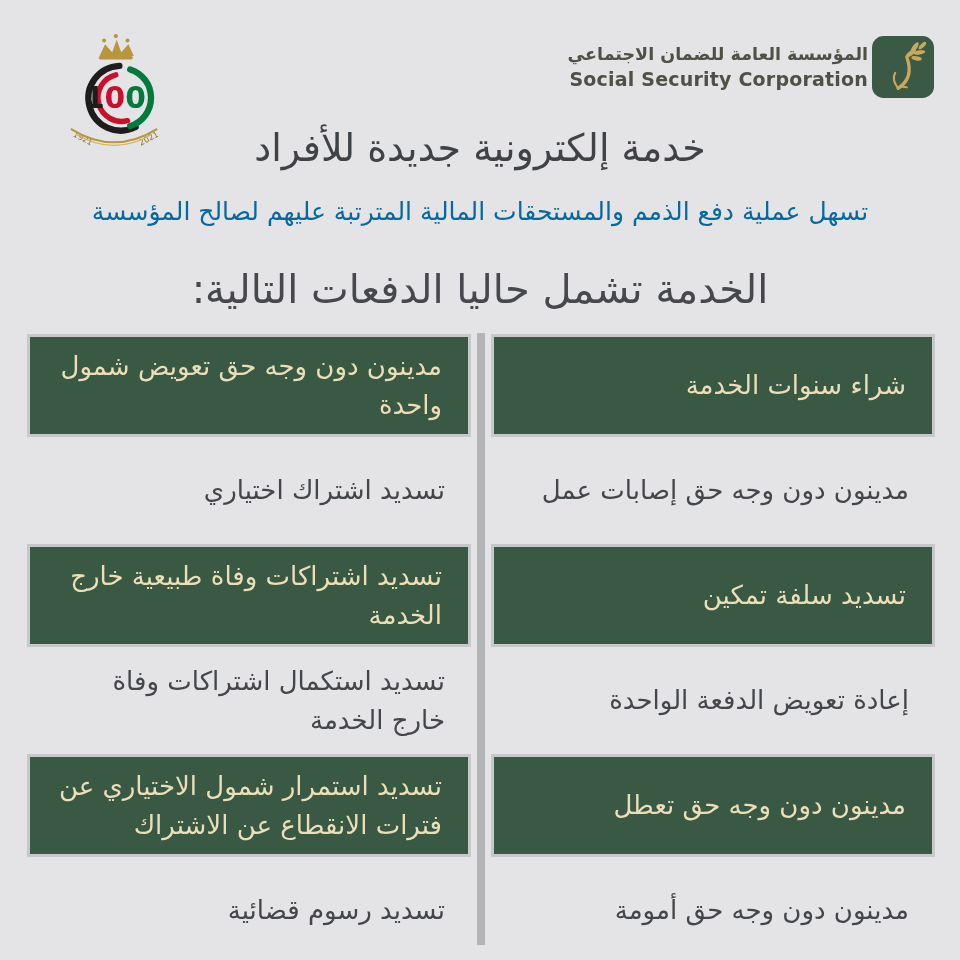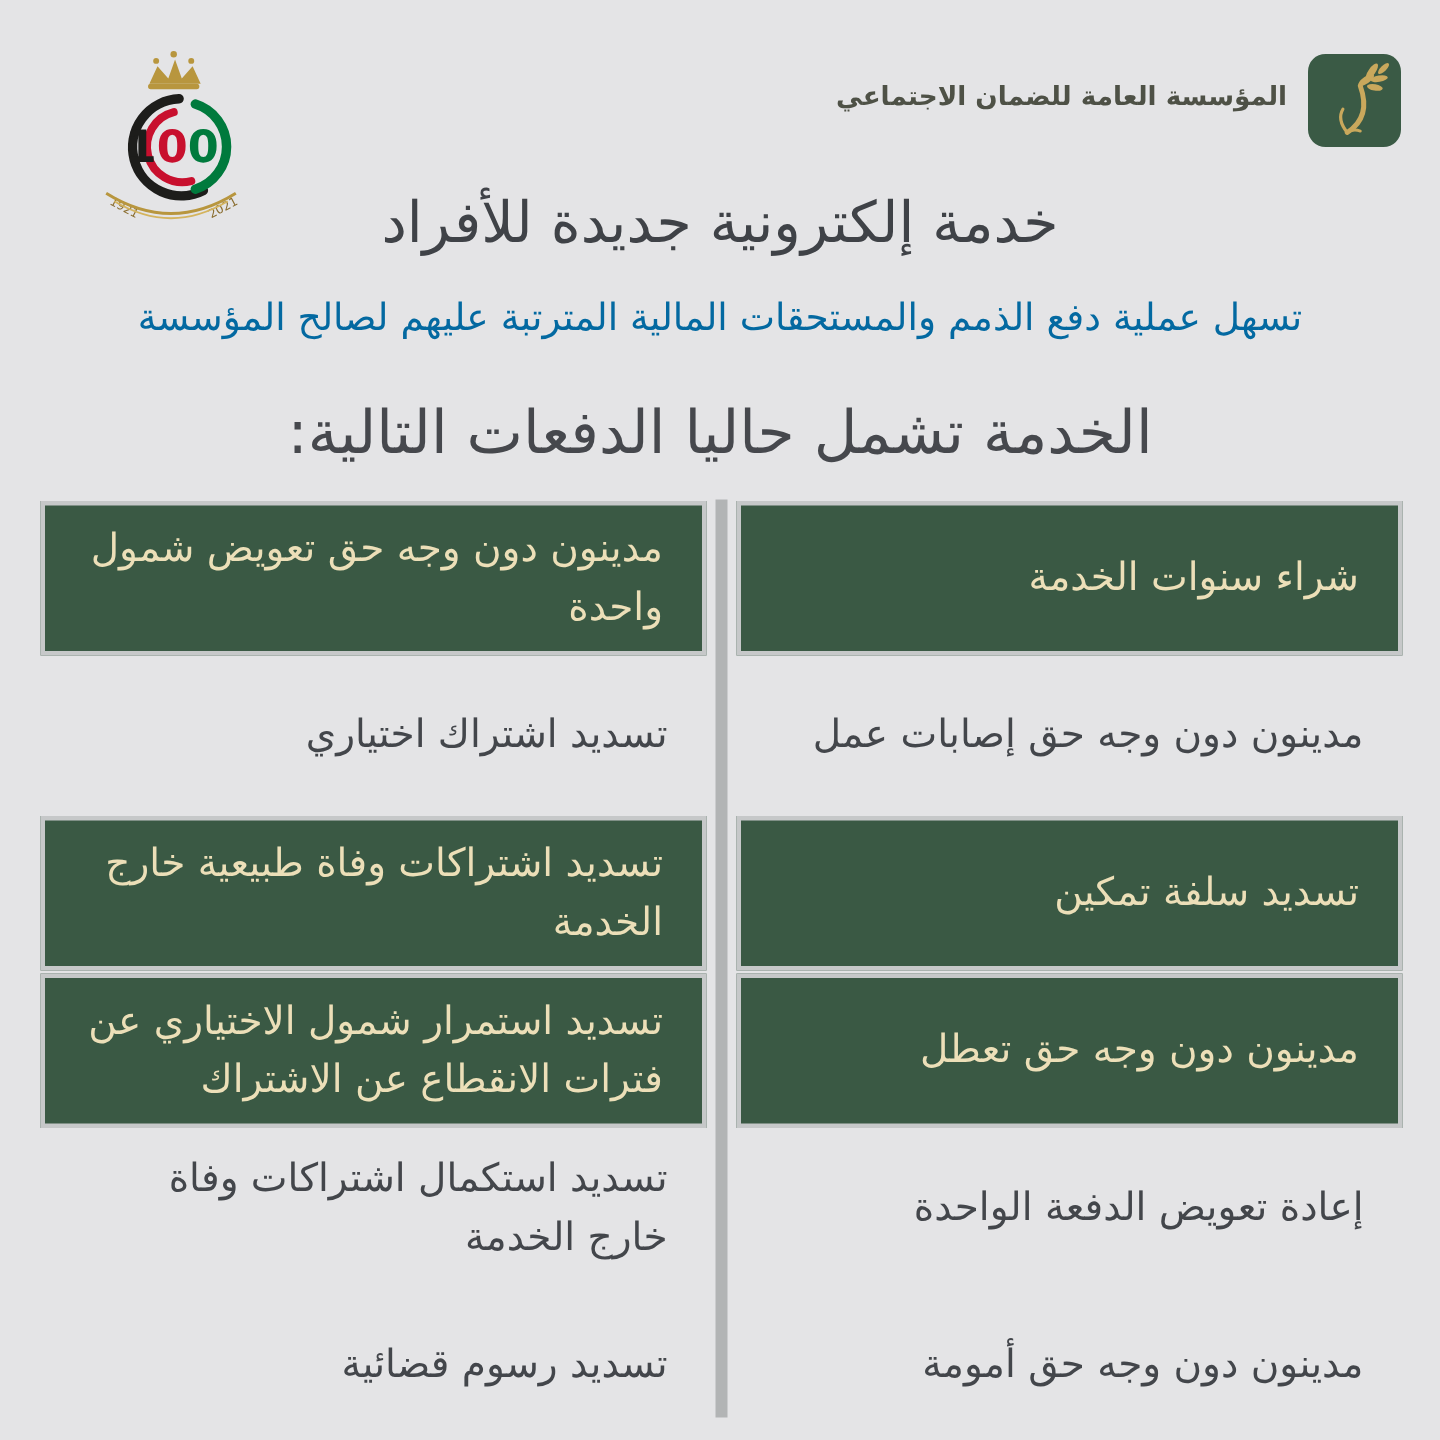--- a/index.html
+++ b/index.html
@@ -3,21 +3,21 @@
 <meta charset="utf-8">
 <style>
   html,body{margin:0;padding:0}
   body{
     width:960px;height:960px;position:relative;overflow:hidden;
     background:#e4e4e6;
     font-family:"DejaVu Sans","Liberation Sans",sans-serif;
   }
   
   .centennial{position:absolute;top:28px;left:50px}
-  .org{position:absolute;top:36px;right:26px;display:flex;align-items:center;gap:14px;direction:ltr}
+  .org{position:absolute;top:36px;right:26px;display:flex;align-items:center;gap:4px;direction:ltr}
   .org-text{text-align:right;color:#4e5146}
   .org-ar{font-size:17.5px;font-weight:bold;direction:rtl;margin-bottom:4px}
   .org-en{font-size:19px;font-weight:bold;letter-spacing:.2px}
   .ssc-badge{width:62px;height:62px;flex:0 0 auto}
   
   .title{position:absolute;top:126px;left:0;width:100%;text-align:center;direction:rtl;
          font-size:38px;color:#3f4247}
   .subtitle{position:absolute;top:197px;left:0;width:100%;text-align:center;direction:rtl;
             font-size:25px;color:#0369a1}
   .list-header{position:absolute;top:266px;left:0;width:100%;text-align:center;direction:rtl;
@@ -55,20 +55,21 @@
     <text x="24" y="120" font-size="9" fill="#8a6d2f" transform="rotate(28 24 120)">1921</text>
     <text x="120" y="120" font-size="9" fill="#8a6d2f" text-anchor="end" transform="rotate(-28 120 120)">2021</text>
     <path d="M22 112 Q70 142 118 112" fill="none" stroke="#b8963e" stroke-width="2.2"></path>
     <path d="M28 118 Q70 143 112 118" fill="none" stroke="#d4b45e" stroke-width="1.4"></path>
   </svg>
 </div>
 
 <div class="org">
   <div class="org-text">
     <div class="org-ar">المؤسسة العامة للضمان الاجتماعي</div>
+    <div class="org-en">Social Security Corporation</div>
   </div>
   <svg class="ssc-badge" viewBox="0 0 64 64">
     <rect width="64" height="64" rx="12" fill="#3a5a45"></rect>
     <g stroke="#c9a85c" fill="none" stroke-linecap="round">
       <path d="M27 54 C38 47 41 36 36 22" stroke-width="3.4"></path>
       <path d="M27 54 C23 49 21 43 24 38" stroke-width="2.2"></path>
       <path d="M27 54 C30 52 33 52 36 53" stroke-width="2"></path>
     </g>
     <g fill="#c9a85c">
       <ellipse cx="40" cy="18" rx="6.5" ry="2.4" transform="rotate(-35 40 18)"></ellipse>
@@ -92,25 +93,25 @@
     <div class="cell">مدينون دون وجه حق تعويض شمول واحدة</div>
   </div>
   <div class="row">
     <div class="cell">مدينون دون وجه حق إصابات عمل</div>
     <div class="cell">تسديد اشتراك اختياري</div>
   </div>
   <div class="row green">
     <div class="cell">تسديد سلفة تمكين</div>
     <div class="cell">تسديد اشتراكات وفاة طبيعية خارج الخدمة</div>
   </div>
+  <div class="row">
+    <div class="cell">إعادة تعويض الدفعة الواحدة</div>
+    <div class="cell">تسديد استكمال اشتراكات وفاة خارج الخدمة</div>
+  </div>
   <div class="row green">
     <div class="cell">مدينون دون وجه حق تعطل</div>
     <div class="cell">تسديد استمرار شمول الاختياري عن فترات الانقطاع عن الاشتراك</div>
-  </div>
-  <div class="row">
-    <div class="cell">إعادة تعويض الدفعة الواحدة</div>
-    <div class="cell">تسديد استكمال اشتراكات وفاة خارج الخدمة</div>
   </div>
   <div class="row">
     <div class="cell">مدينون دون وجه حق أمومة</div>
     <div class="cell">تسديد رسوم قضائية</div>
   </div>
 </div>
 
 </body></html>

